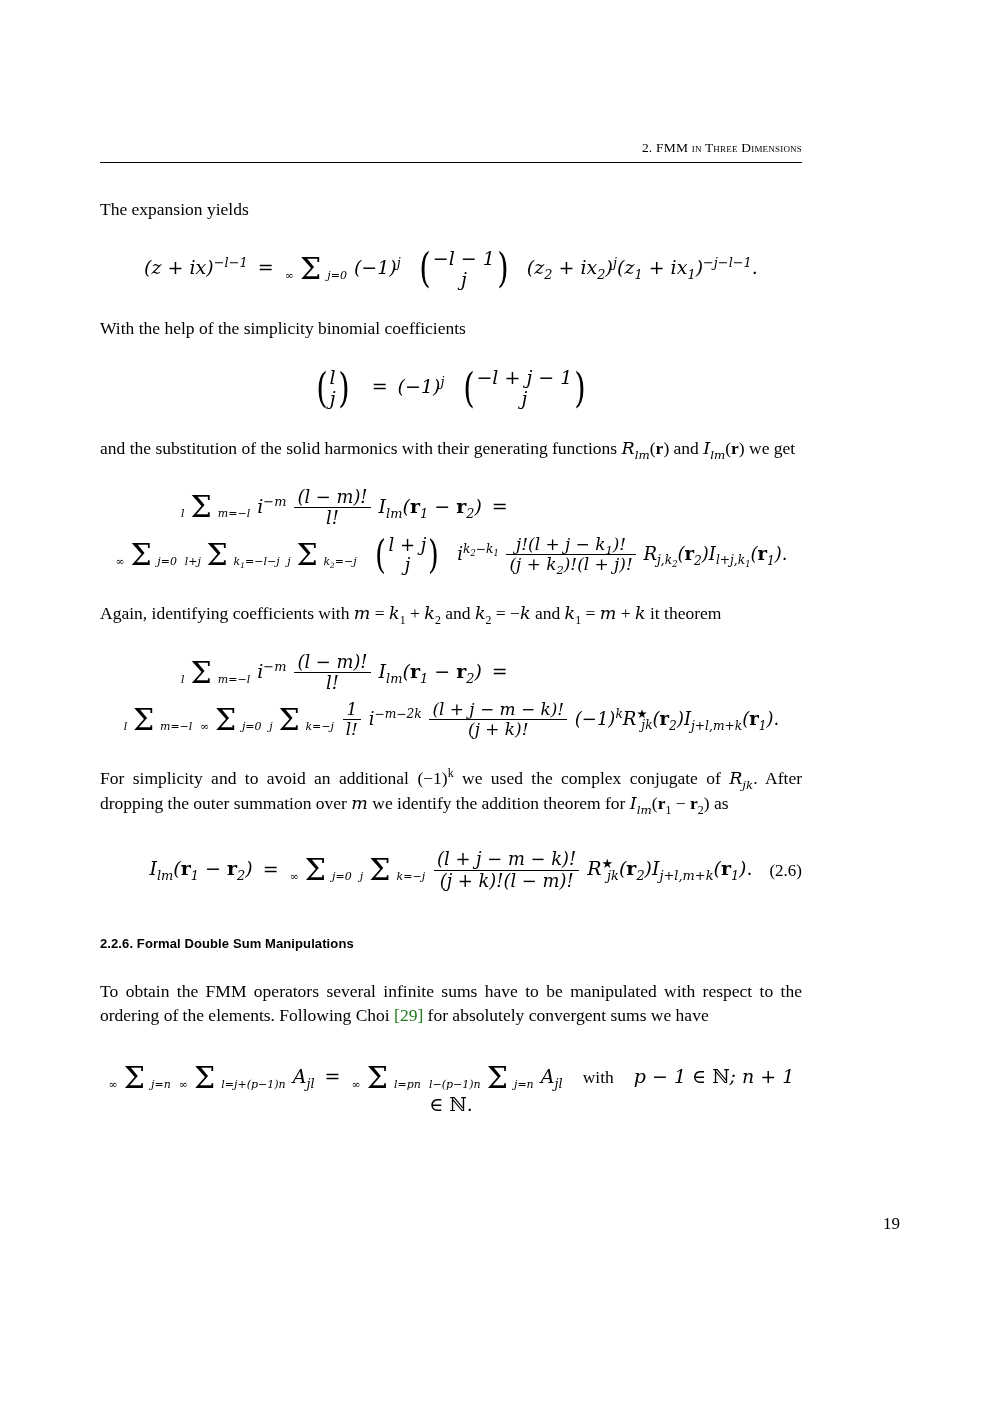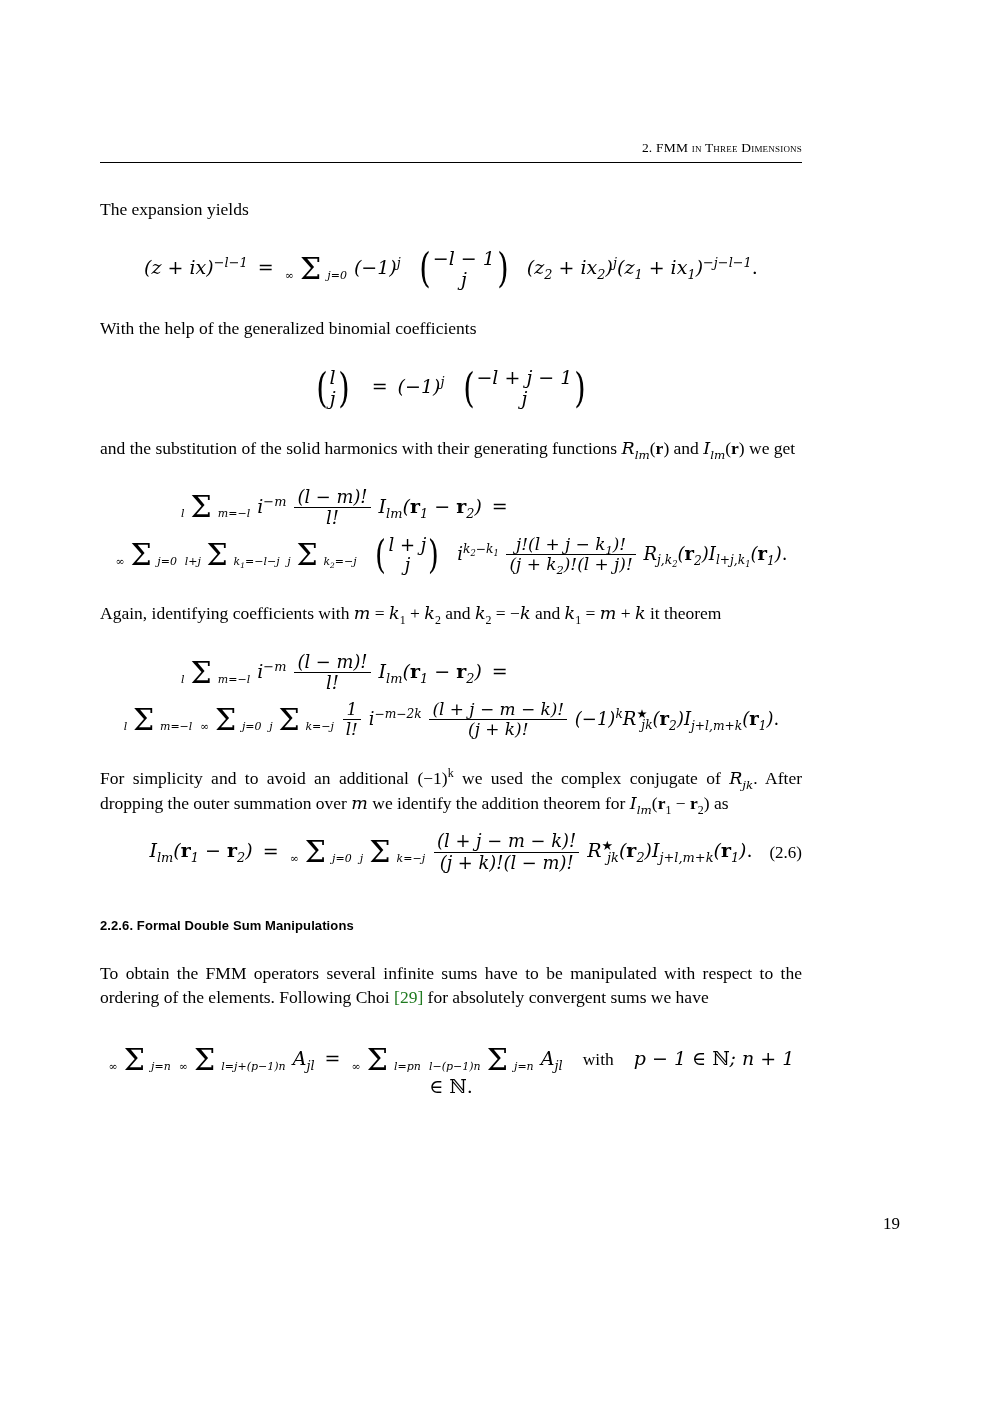--- a/index.html
+++ b/index.html
@@ -182,21 +182,21 @@
       (−1)<sup>j</sup>
       <span class="binom">
         <span class="paren">(</span><span class="bcol" style="display:inline-block;vertical-align:middle;">
           <span style="display:block;">−l − 1</span>
           <span style="display:block;">j</span>
         </span><span class="paren">)</span>
       </span>
       (<span class="math">z</span><sub>2</sub> + <span class="math">ix</span><sub>2</sub>)<sup>j</sup>(<span class="math">z</span><sub>1</sub> + <span class="math">ix</span><sub>1</sub>)<sup>−j−l−1</sup><span class="upr">.</span>
     </div>
 
-    <p class="body">With the help of the generalized binomial coefficients</p>
+    <p class="body">With the help of the simplicity binomial coefficients</p>
 
     <div class="eq math">
       <span class="binom">
         <span class="paren">(</span><span style="display:inline-block;vertical-align:middle;text-align:center;">
           <span style="display:block;">l</span>
           <span style="display:block;">j</span>
         </span><span class="paren">)</span>
       </span>
       <span class="mathrel">=</span>
       (−1)<sup>j</sup>
@@ -300,21 +300,21 @@
         <span class="num">(l + j − m − k)!</span>
         <span class="den">(j + k)!</span>
       </span>
       (−1)<sup>k</sup><span class="math">R</span><sup class="upr">★</sup><sub class="math" style="margin-left:-6px;">jk</sub>(<span class="bf">r</span><sub>2</sub>)<span class="math">I</span><sub class="math">j+l,m+k</sub>(<span class="bf">r</span><sub>1</sub>)<span class="upr">.</span>
     </div>
 
     <p class="body">
       <span>For simplicity and to avoid an additional </span>(−1)<sup>k</sup><span> we used the complex conjugate of </span><span class="math">R</span><sub class="math">jk</sub><span>. After dropping the outer summation over </span><span class="math">m</span><span> we identify the addition theorem for </span><span class="math">I</span><sub class="math">lm</sub>(<span class="bf">r</span><sub>1</sub> − <span class="bf">r</span><sub>2</sub>)<span> as</span>
     </p>
 
-    <div class="eq math" style="margin-top:16px;margin-bottom:34px;">
+    <div class="eq math" style="margin-top:34px;margin-bottom:34px;">
       <span class="math">I</span><sub class="math">lm</sub>(<span class="bf">r</span><sub>1</sub> − <span class="bf">r</span><sub>2</sub>)
       <span class="mathrel">=</span>
       <span class="op">
         <span class="lim top">∞</span>
         <span class="big">Σ</span>
         <span class="lim bot">j=0</span>
       </span>
       <span class="op">
         <span class="lim top">j</span>
         <span class="big">Σ</span>

